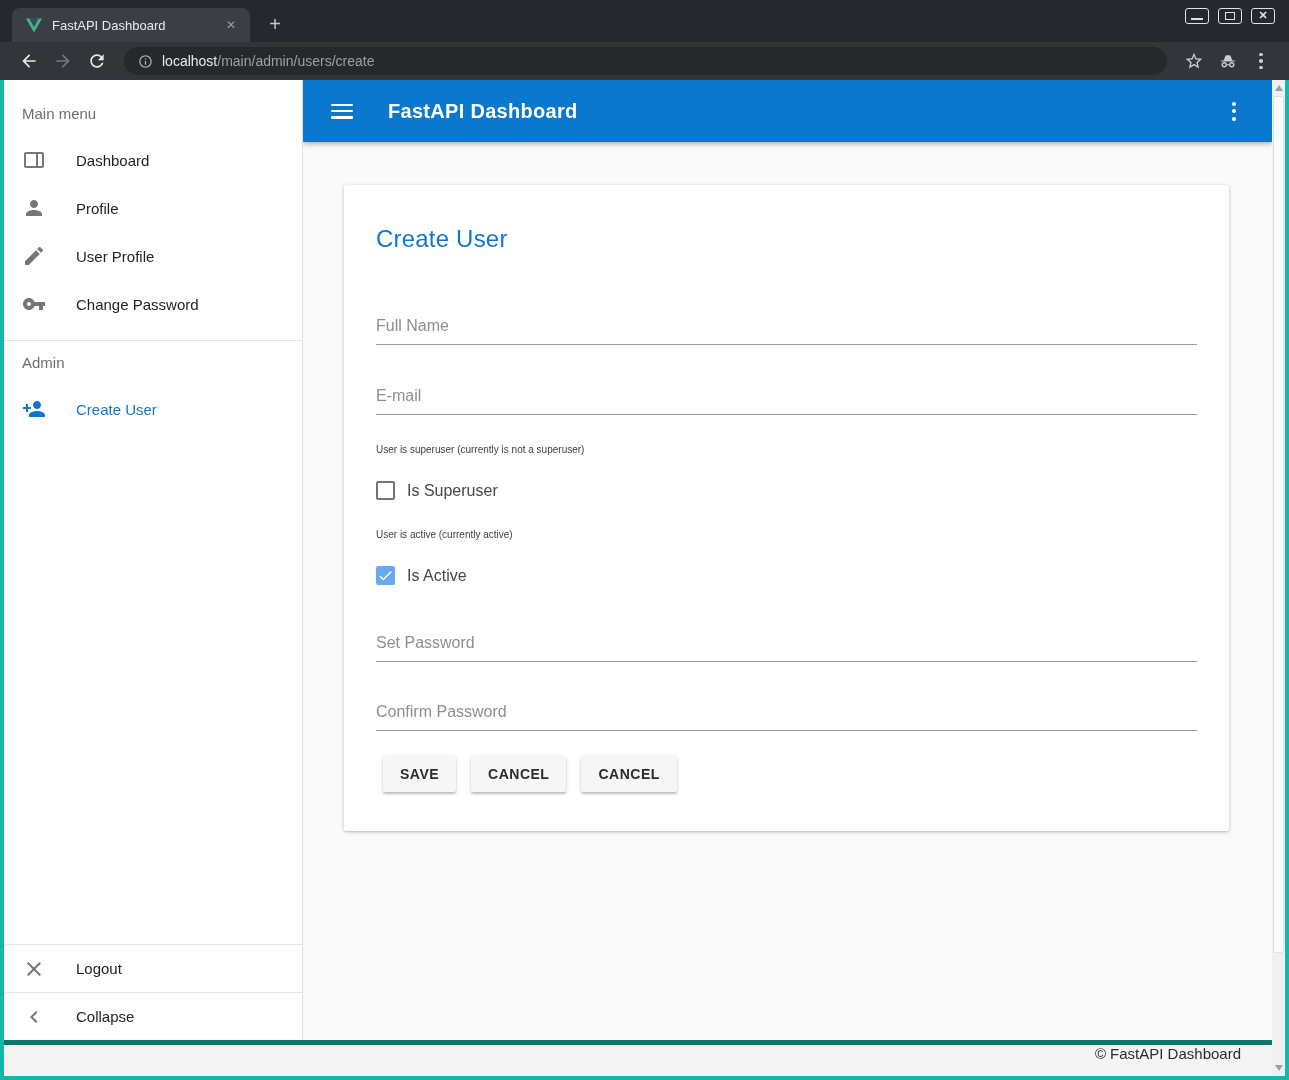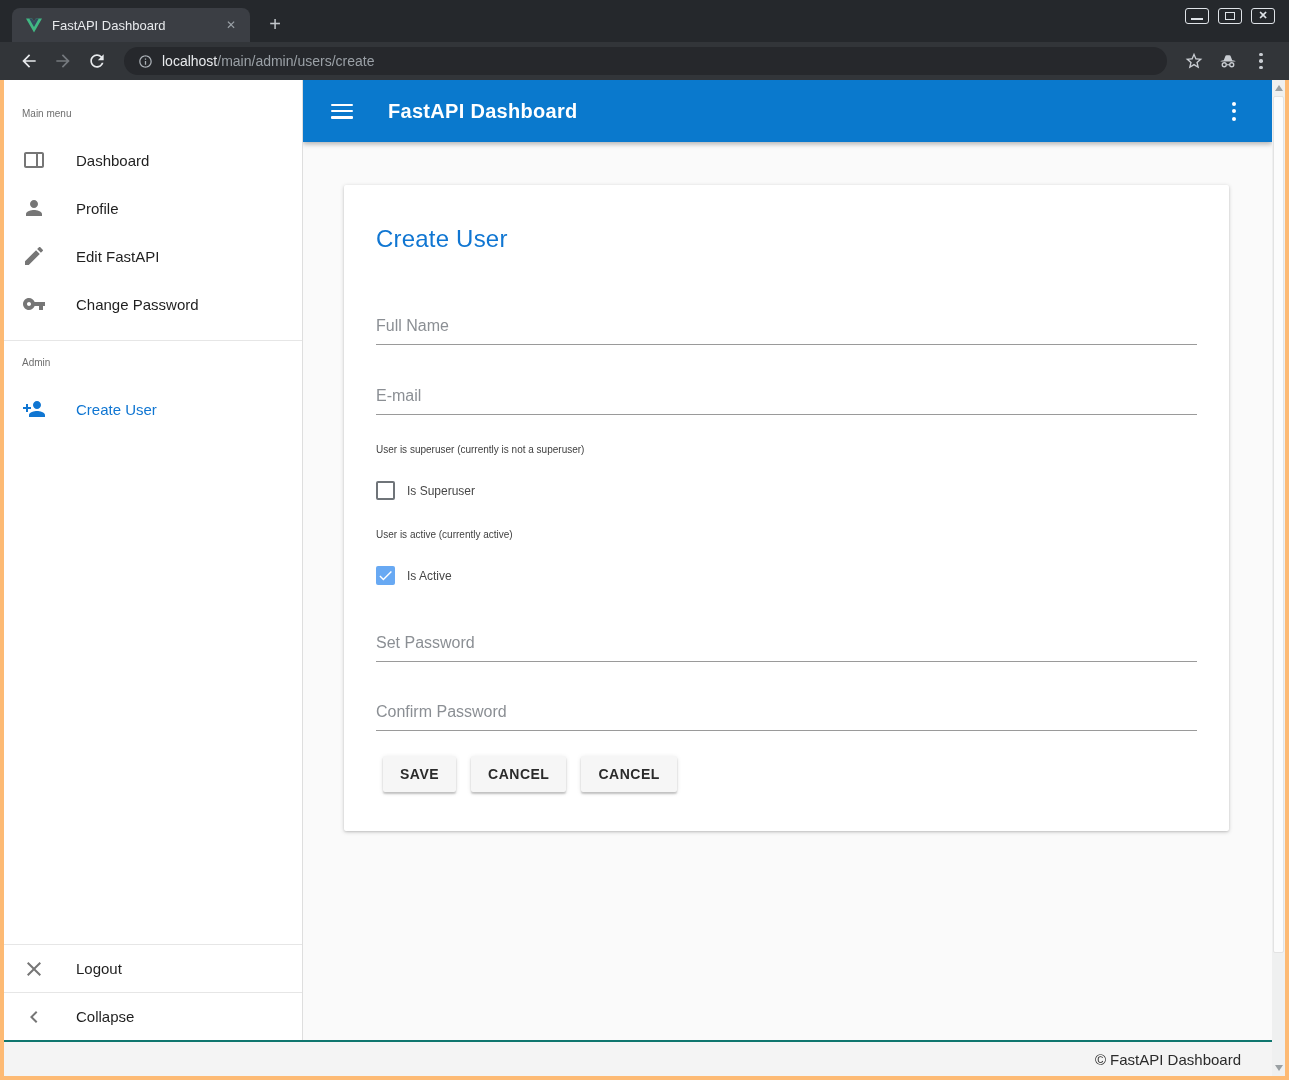--- a/index.html
+++ b/index.html
@@ -1,19 +1,19 @@
 <!DOCTYPE html>
 <html><head>
 <meta charset="utf-8">
 <style>
   * { margin:0; padding:0; box-sizing:border-box; }
   html,body { background:#000; }
   body { font-family:"Liberation Sans", sans-serif; }
 
-  .window { position:relative; width:1289px; height:1080px; background:#fdba74; overflow:hidden; }
+  .window { position:relative; width:1289px; height:1080px; background:#14b8a6; overflow:hidden; }
 
   
   .titlebar { position:absolute; left:0; top:0; right:0; height:42px; background:#25282c; }
   .tab { position:absolute; left:12px; top:8px; width:238px; height:34px; background:#3b3e44;
          border-radius:8px 8px 0 0; display:flex; align-items:center; padding:0 10px 0 14px; }
   .tab-title { color:#e8eaed; font-size:13px; flex:1; margin-left:10px; white-space:nowrap; overflow:hidden; }
   .tab-close { color:#9aa0a6; font-size:12px; width:18px; height:18px; line-height:18px; text-align:center; border-radius:50%; }
   .newtab { position:absolute; left:262px; top:12px; width:26px; height:26px; color:#c3c7cc; font-size:20px;
             line-height:25px; text-align:center; font-weight:400; }
   .win-controls { position:absolute; right:14px; top:8px; display:flex; gap:9px; }
@@ -32,21 +32,21 @@
   .url { font-size:14px; white-space:nowrap; }
   .url .host { color:#e8eaed; }
   .url .path { color:#9aa0a6; }
   .dots3 { display:flex; flex-direction:column; gap:3px; align-items:center; width:24px; margin:0 4px; }
   .dots3 i { width:3.5px; height:3.5px; background:#c9cdd2; border-radius:50%; }
 
   
   .sidebar { position:absolute; left:4px; top:80px; width:299px; bottom:40px; background:#ffffff;
              border-right:1px solid #dedede; }
   .side-pad { padding-top:24px; }
-  .section-label { padding-left:18px; font-size:10px; color:#6e6e6e; height:20px; line-height:20px; }
+  .section-label { padding-left:18px; font-size:15px; color:#6e6e6e; height:20px; line-height:20px; }
   .side-item { height:48px; display:flex; align-items:center; padding-left:18px; cursor:pointer; }
   .side-item .ic { width:24px; height:24px; flex:none; }
   .side-item .ic svg { width:24px; height:24px; fill:#767676; }
   .side-item .lbl { margin-left:30px; font-size:15px; color:#1f1f1f; }
   .side-item.active .lbl { color:#1076d2; }
   .side-item.active .ic svg { fill:#1076d2; }
   .spacer12 { height:12px; }
   .divider { border-top:1px solid #e6e6e6; }
   .side-bottom { position:absolute; left:0; right:0; bottom:0; }
   .side-bottom .side-item { border-top:1px solid #e6e6e6; }
@@ -71,32 +71,32 @@
                  padding:0 0 9px 0; border-bottom:1px solid #9a9a9a; }
   .field input::placeholder { color:#8b8f94; opacity:1; }
   .f1 { margin-top:64px; }
   .f2 { margin-top:42px; }
   .note { margin-top:29px; font-size:10px; color:#3f3f3f; }
   .cb-row { margin-top:26px; display:flex; align-items:center; }
   .cb-box { width:19px; height:19px; border-radius:2px; flex:none; position:relative; }
   .cb-box.unchecked { border:2px solid #6f7479; background:#fff; }
   .cb-box.checked { background:#68a9f3; }
   .cb-box svg { position:absolute; inset:1px; width:17px; height:17px; fill:#fff; }
-  .cb-label { margin-left:12px; font-size:12px; color:#474747; }
+  .cb-label { margin-left:12px; font-size:16px; color:#474747; }
   .f3 { margin-top:49px; }
   .f4 { margin-top:41px; }
 
   .btn-row { margin-top:25px; display:flex; gap:15px; padding-left:7px; }
   .btn { height:36px; padding:0 17px; background:#f6f6f6; border:none; border-radius:2px;
          font-family:"Liberation Sans",sans-serif; font-size:14px; font-weight:700; color:#2b2b2b;
          letter-spacing:0.5px; box-shadow:0 2px 2px rgba(0,0,0,0.20), 0 1px 5px rgba(0,0,0,0.10);
          cursor:pointer; }
 
   .footer { position:absolute; left:4px; right:17px; bottom:4px; height:36px; background:#f4f4f4;
-            border-top:2px solid #0f766e; display:flex; align-items:center; justify-content:flex-end;
+            border-top:5px solid #0f766e; display:flex; justify-content:flex-end;
             padding-right:31px; font-size:15px; color:#2b2b2b; }
 
   
   .pg-scroll { position:absolute; right:4px; top:80px; bottom:4px; width:13px; background:#eff0f0; }
   .pg-scroll .arrow-up, .pg-scroll .arrow-down { position:absolute; left:3px; width:0; height:0; }
   .pg-scroll .arrow-up { top:5px; border-left:4px solid transparent; border-right:4px solid transparent; border-bottom:6px solid #9aa0a3; }
   .pg-scroll .arrow-down { bottom:5px; border-left:4px solid transparent; border-right:4px solid transparent; border-top:6px solid #9aa0a3; }
   .pg-thumb { position:absolute; left:1px; right:1px; top:16px; height:86%; background:#fcfcfc; border:1px solid #e3e3e3; border-radius:2px; }
 </style>
 </head>
@@ -191,21 +191,21 @@
         </span>
         <span class="lbl">Profile</span>
       </div>
 
       <div class="side-item">
         <span class="ic">
           <svg viewBox="0 0 24 24">
               <path d="M3 17.25V21h3.75L17.81 9.94l-3.75-3.75L3 17.25zM20.71 7.04c.39-.39.39-1.02 0-1.41l-2.34-2.34c-.39-.39-1.02-.39-1.41 0l-1.83 1.83 3.75 3.75 1.83-1.83z"></path>
             </svg>
         </span>
-        <span class="lbl">Edit FastAPI</span>
+        <span class="lbl">User Profile</span>
       </div>
 
       <div class="side-item">
         <span class="ic">
           <svg viewBox="0 0 24 24">
               <path d="M12.65 10C11.83 7.67 9.61 6 7 6c-3.31 0-6 2.69-6 6s2.69 6 6 6c2.61 0 4.83-1.67 5.65-4H17v4h4v-4h2v-4H12.65zM7 14c-1.1 0-2-.9-2-2s.9-2 2-2 2 .9 2 2-.9 2-2 2z"></path>
             </svg>
         </span>
         <span class="lbl">Change Password</span>
       </div>

